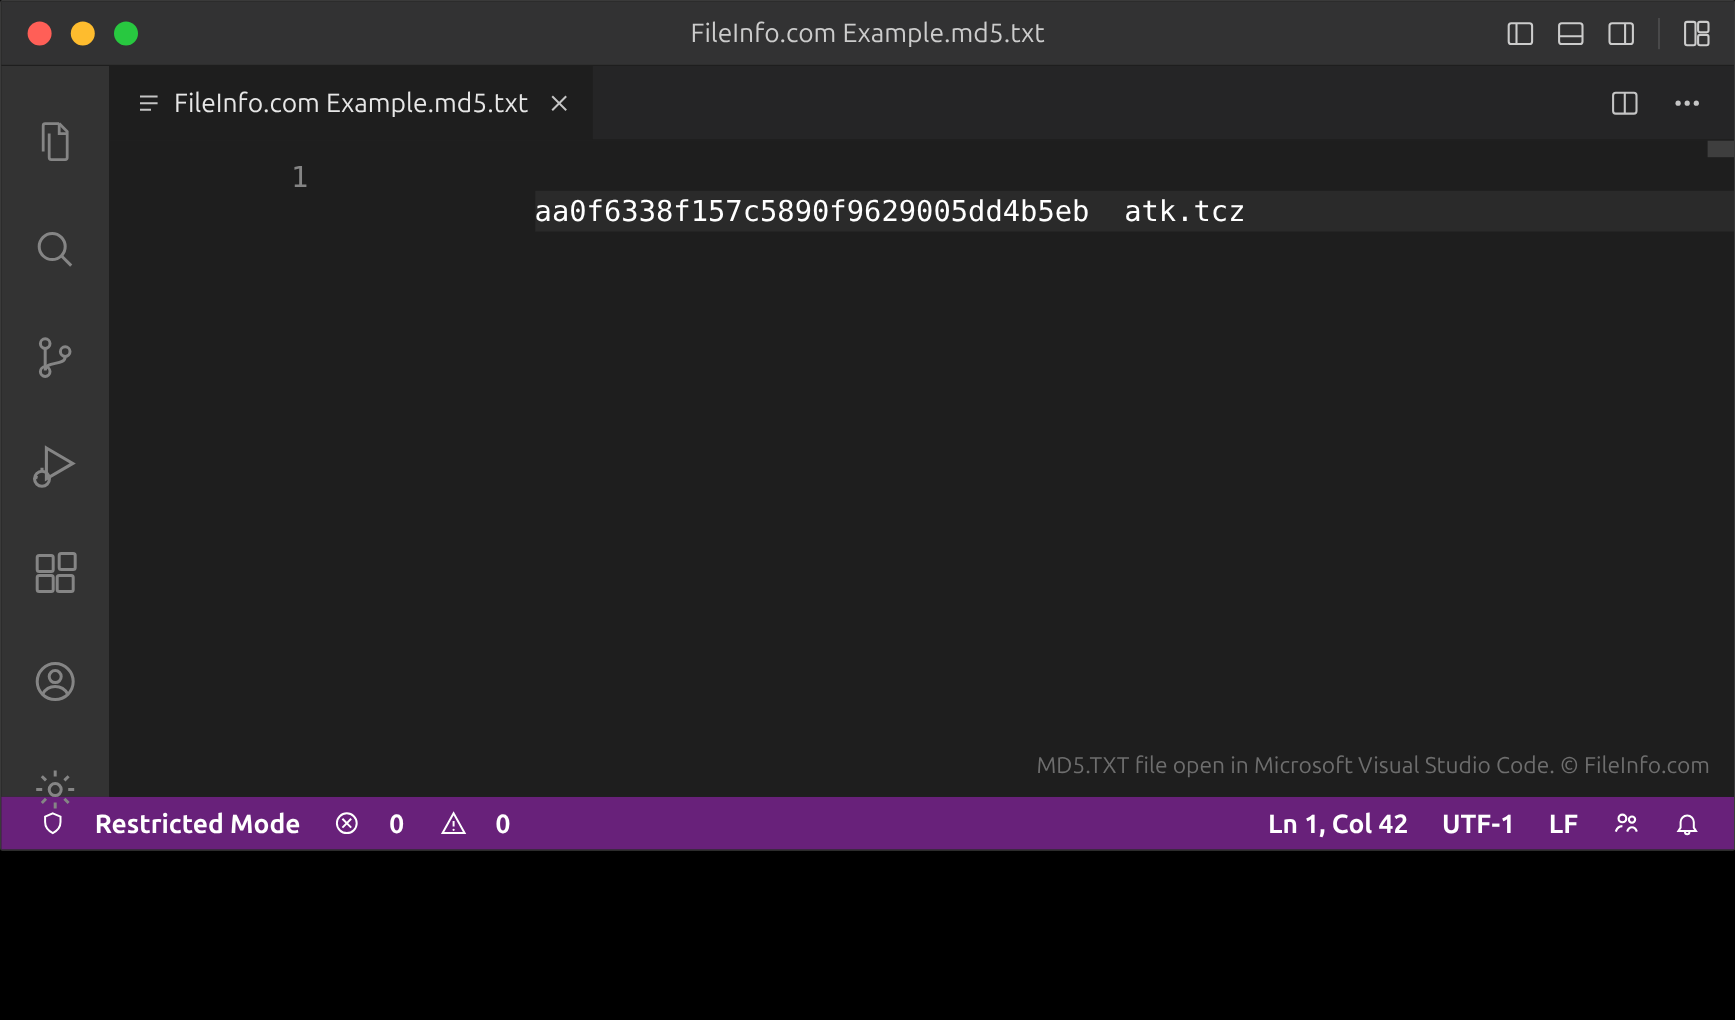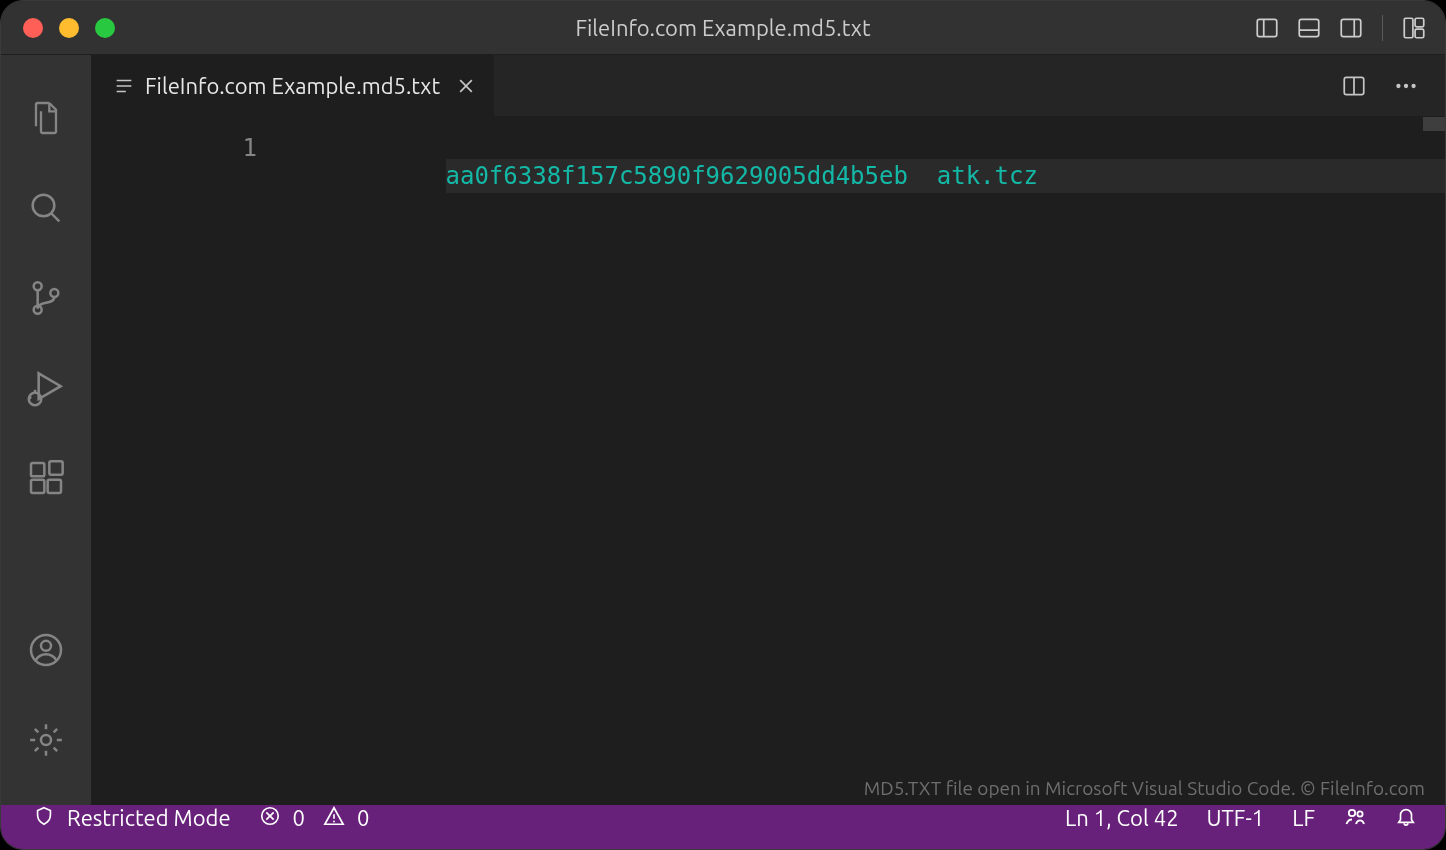--- a/index.html
+++ b/index.html
@@ -1,20 +1,20 @@
 <!DOCTYPE html>
 <html><head>
 <meta charset="utf-8">
 <style>
 * { margin: 0; padding: 0; box-sizing: border-box; }
 html, body { width: 1446px; height: 850px; font-family: -apple-system, "Segoe UI", Ubuntu, sans-serif; overflow: hidden; background: #000; }
 .window {
-  width: 1446px; height: 850px;
+  width: 1446px; height: 709px;
   background: #1e1e1e;
-  border-radius: 23px;
+  border-radius: 2px;
   overflow: hidden;
   display: flex; flex-direction: column;
   border: 1px solid #3a3a3a;
 }
 
 .titlebar {
   height: 54px;
   background: #323233;
   display: flex; align-items: center;
   position: relative;
@@ -84,50 +84,50 @@
   text-align: right;
   padding-right: 44px;
   color:#858585;
   font-size: 24px;
   padding-top: 14px;
   flex-shrink: 0;
 }
 .code-area {
   flex:1;
   padding-top: 14px;
-  color:#14b8a6;
+  color:#ffffff;
   font-size: 24px;
   white-space: pre;
   position: relative;
 }
 .code-line { line-height: 34px; background: #2a2a2a; display:inline-block; width:100%; }
 .gutter .ln { line-height:34px; }
 
 
 .minimap { position:absolute; top:0; right:0; width:22px; height:14px; background:#3e3e3e; }
 
 
 .watermark {
-  position:absolute; bottom: 6px; right: 20px;
+  position:absolute; bottom: 16px; right: 20px;
   color:#6e6e6e; font-size: 19px;
 }
 
 
 .statusbar {
   height: 44px;
   background: #68217a;
   color: #ffffff;
   display:flex; align-items:center;
   font-size: 22px;
   flex-shrink: 0;
 }
 .sb-left, .sb-right { display:flex; align-items:center; height:100%; }
 .sb-left { padding-left: 18px; gap: 0; }
 .sb-right { margin-left:auto; padding-right: 14px; gap: 0; }
-.sb-item { display:flex; align-items:flex-start; gap:12px; padding: 0 14px; height:100%; }
+.sb-item { display:flex; align-items:center; gap:24px; padding: 0 14px; height:100%;font-weight:bold; }
 .sb-item svg { display:block; }
 
 .icon { display:inline-flex; }
 </style>
 </head>
 <body>
 
 <div class="window">
 
   <div class="titlebar">

